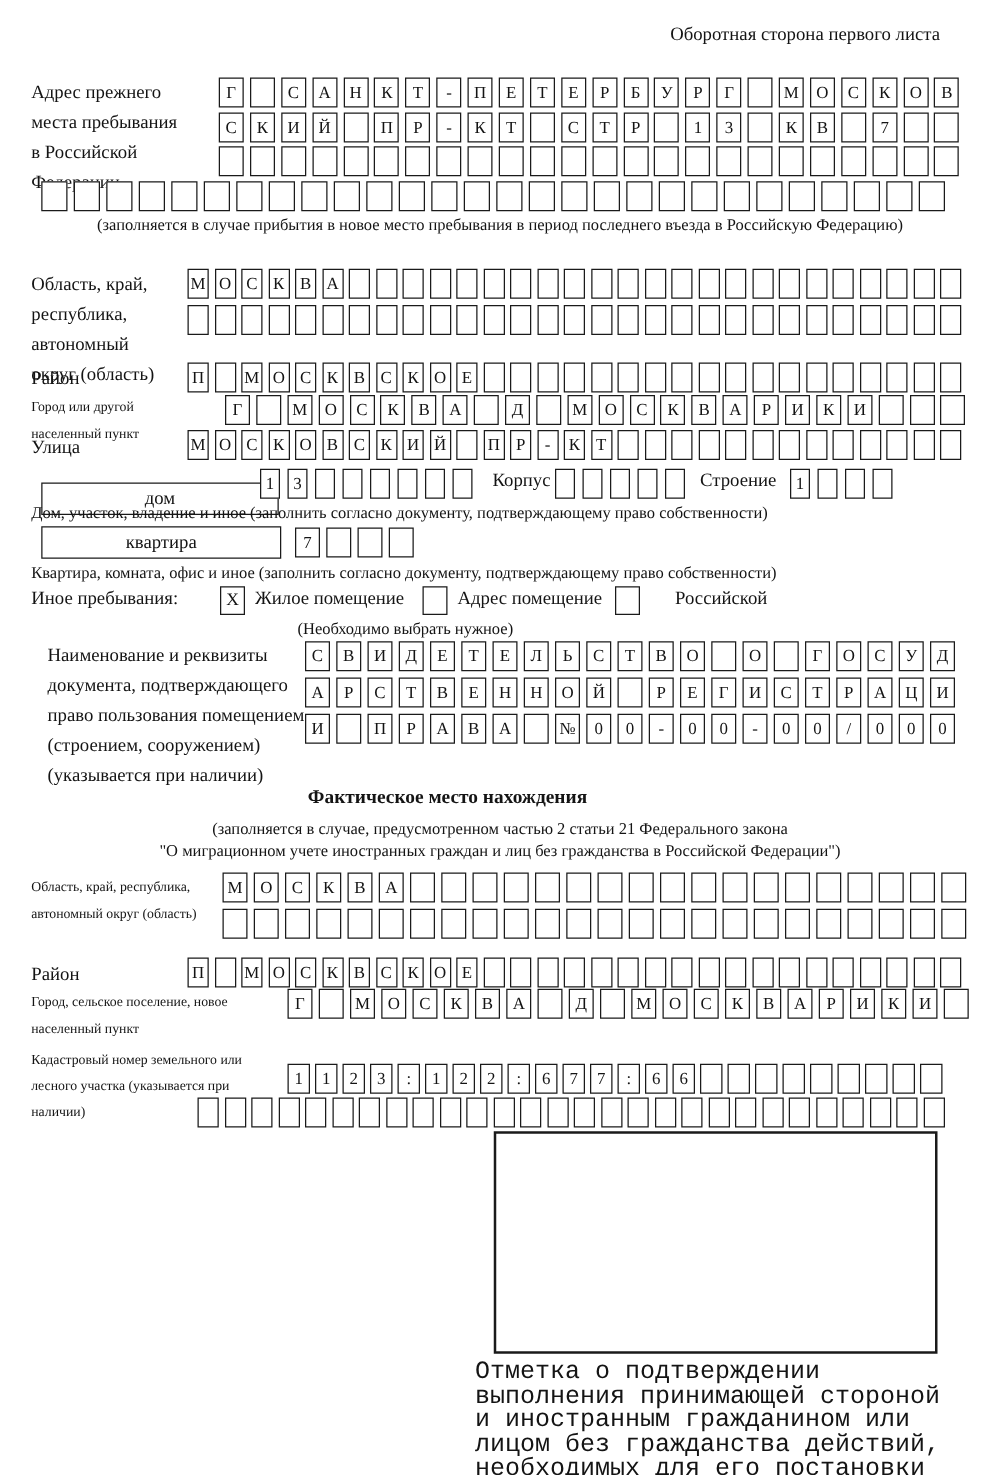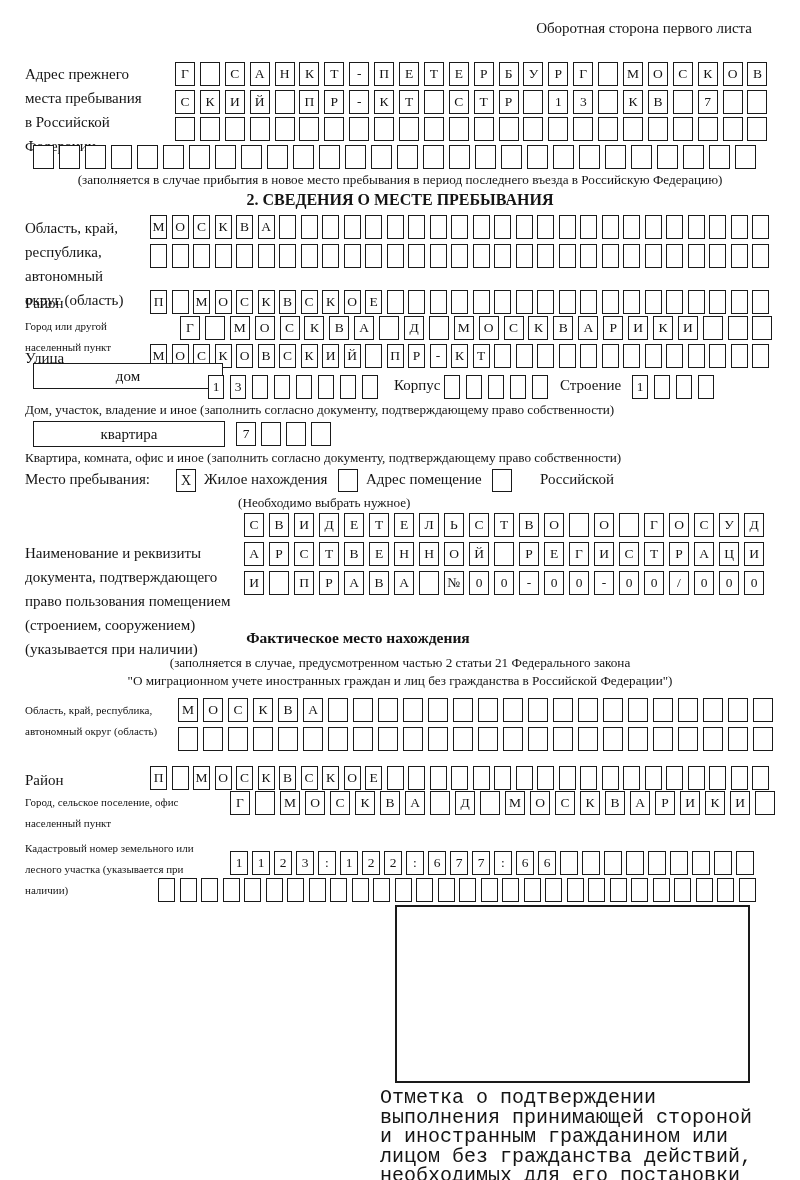--- a/index.html
+++ b/index.html
@@ -141,21 +141,20 @@
       <span class="cell"></span>
       <span class="cell"></span>
       <span class="cell"></span>
       <span class="cell"></span>
       <span class="cell"></span>
       <span class="cell"></span>
       <span class="cell"></span>
     </div>
   <div class="abs note" style="top:172px;">(заполняется в случае прибытия в новое место пребывания в период последнего въезда в Российскую Федерацию)</div>
 
-  <div class="abs sec-title" style="top:191px;">2. СВЕДЕНИЯ О МЕСТЕ ПРЕБЫВАНИЯ</div>
 
   <div class="abs lbl" style="top:216px;left:25px;width:116px;">Область, край, республика, автономный округ (область)</div>
   <div class="abs cellrow row-sm" style="top:215px;left:150px;">
       <span class="cell">М</span>
       <span class="cell">О</span>
       <span class="cell">С</span>
       <span class="cell">К</span>
       <span class="cell">В</span>
       <span class="cell">А</span>
       <span class="cell"></span>
@@ -301,21 +300,21 @@
       <span class="cell"></span>
       <span class="cell"></span>
       <span class="cell"></span>
       <span class="cell"></span>
       <span class="cell"></span>
       <span class="cell"></span>
       <span class="cell"></span>
       <span class="cell"></span>
     </div>
 
-  <div class="abs fieldbox" style="top:363px;left:33px;width:190px;font-family:Liberation Serif, serif;">дом</div>
+  <div class="abs fieldbox" style="top:386px;left:33px;width:190px;font-family:Liberation Serif, serif;">дом</div>
   <div class="abs cellrow row-md" style="top:375px;left:208px;">
       <span class="cell">1</span>
       <span class="cell">3</span>
       <span class="cell"></span>
       <span class="cell"></span>
       <span class="cell"></span>
       <span class="cell"></span>
       <span class="cell"></span>
       <span class="cell"></span>
     </div>
@@ -338,30 +337,30 @@
 
   <div class="abs" style="top:402px;left:25px;font-size:13.2px;">Дом, участок, владение и иное (заполнить согласно документу, подтверждающему право собственности)</div>
   <div class="abs cellrow row-a" style="top:422px;left:236px;">
       <span class="cell">7</span>
       <span class="cell"></span>
       <span class="cell"></span>
       <span class="cell"></span>
     </div>
   <div class="abs" style="top:450px;left:25px;font-size:13.2px;">Квартира, комната, офис и иное (заполнить согласно документу, подтверждающему право собственности)</div>
 
-  <div class="abs opt-label" style="top:471px;left:25px;">Место пребывания:</div>
+  <div class="abs opt-label" style="top:471px;left:25px;">Иное пребывания:</div>
   <div class="abs checkbox" style="top:469px;left:176px;">X</div>
-  <div class="abs opt-label" style="top:471px;left:204px;">Жилое нахождения</div>
+  <div class="abs opt-label" style="top:471px;left:204px;">Жилое помещение</div>
   <div class="abs checkbox" style="top:469px;left:338px;"></div>
   <div class="abs opt-label" style="top:471px;left:366px;">Адрес помещение</div>
   <div class="abs checkbox" style="top:469px;left:492px;"></div>
   <div class="abs opt-label" style="top:471px;left:540px;">Российской</div>
   <div class="abs" style="top:495px;left:238px;font-size:13.2px;">(Необходимо выбрать нужное)</div>
 
-  <div class="abs lbl" style="top:513px;left:25px;width:208px;margin-top:28px;">Наименование и реквизиты документа, подтверждающего право пользования помещением (строением, сооружением) (указывается при наличии)</div>
+  <div class="abs lbl" style="top:513px;left:38px;width:208px;">Наименование и реквизиты документа, подтверждающего право пользования помещением (строением, сооружением) (указывается при наличии)</div>
   <div class="abs cellrow row-doc" style="top:513px;left:244px;">
       <span class="cell">С</span>
       <span class="cell">В</span>
       <span class="cell">И</span>
       <span class="cell">Д</span>
       <span class="cell">Е</span>
       <span class="cell">Т</span>
       <span class="cell">Е</span>
       <span class="cell">Л</span>
       <span class="cell">Ь</span>
@@ -509,21 +508,21 @@
       <span class="cell"></span>
       <span class="cell"></span>
       <span class="cell"></span>
       <span class="cell"></span>
       <span class="cell"></span>
       <span class="cell"></span>
       <span class="cell"></span>
       <span class="cell"></span>
     </div>
 
-  <div class="abs lbl-tight" style="top:792px;left:25px;width:196px;">Город, сельское поселение, офис населенный пункт</div>
+  <div class="abs lbl-tight" style="top:792px;left:25px;width:196px;">Город, сельское поселение, новое населенный пункт</div>
   <div class="abs cellrow row-doc" style="top:791px;left:230px;">
       <span class="cell">Г</span>
       <span class="cell"></span>
       <span class="cell">М</span>
       <span class="cell">О</span>
       <span class="cell">С</span>
       <span class="cell">К</span>
       <span class="cell">В</span>
       <span class="cell">А</span>
       <span class="cell"></span>

